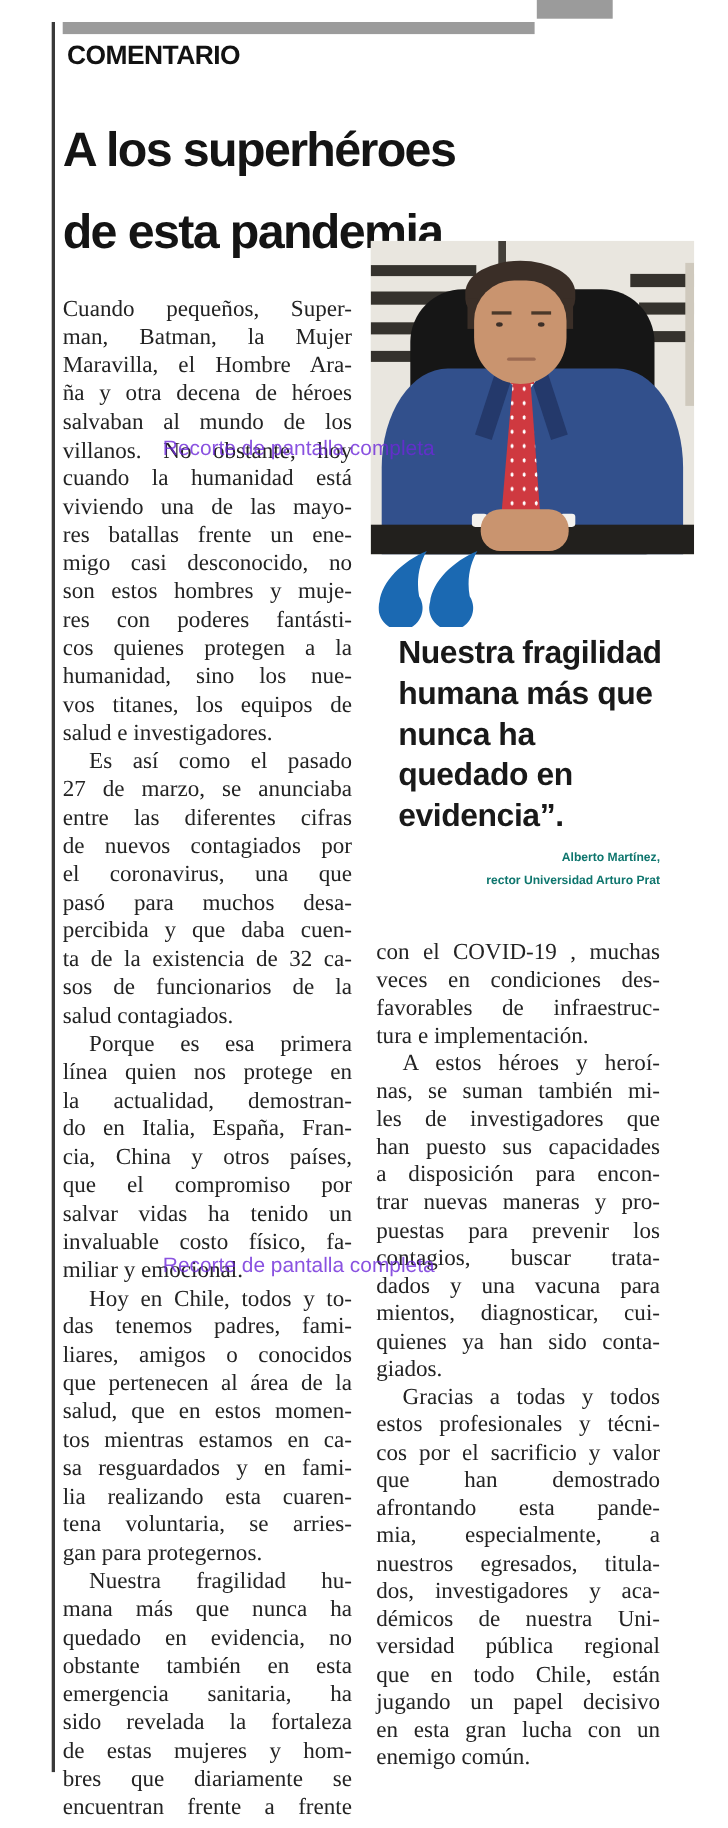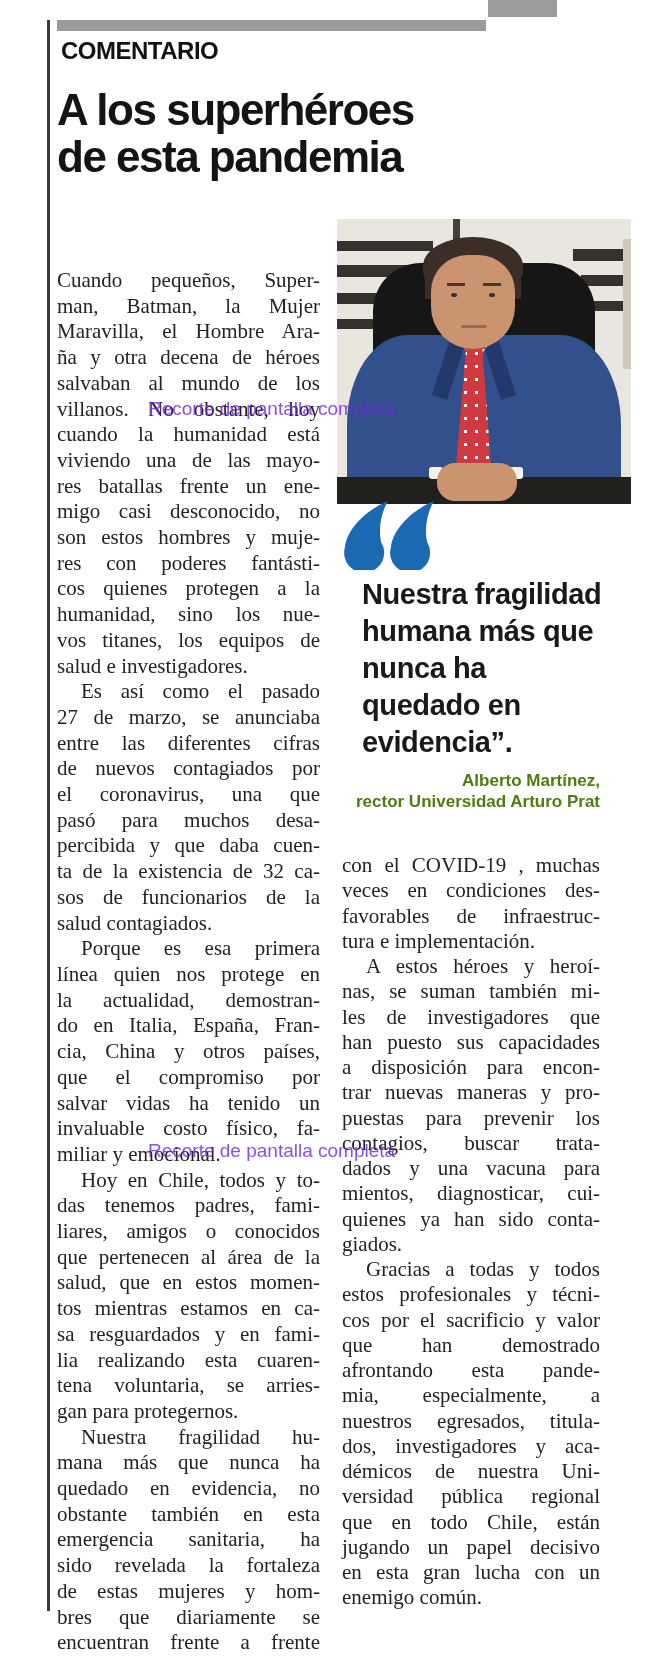--- a/index.html
+++ b/index.html
@@ -5,40 +5,40 @@
   html,body{margin:0;padding:0;background:#ffffff;}
   .page{position:relative;width:662px;height:1662px;background:#fff;overflow:hidden;
         font-family:"Liberation Serif",serif;color:#222;border-radius:32px;}
   .rule{position:absolute;left:47px;top:20px;width:3px;height:1591px;background:#3a3a3a;}
   .topbar{position:absolute;left:57px;top:20px;width:429px;height:11px;background:#9b9b9b;}
   .cornerblock{position:absolute;left:488px;top:0;width:69px;height:17px;background:#9b9b9b;}
   .kicker{position:absolute;left:61px;top:37px;font-family:"Liberation Sans",sans-serif;
           font-weight:700;font-size:24px;letter-spacing:-0.5px;color:#121212;}
   .headline{position:absolute;left:57px;top:86px;font-family:"Liberation Sans",sans-serif;
             font-weight:700;font-size:44px;line-height:47px;letter-spacing:-1.5px;color:#141414;}
-  .headline .tline{white-space:nowrap;}
+  .headline .tline{white-space:nowrap;margin-top:27px;}
   .col{position:absolute;font-size:21px;color:#232323;}
   .col-left{left:57px;top:224px;width:263px;line-height:25.7px;margin-top:44px;}
   .col-right{left:342px;top:853px;width:258px;line-height:25.25px;}
   .line{text-align:justify;text-align-last:justify;}
   .line.plast{text-align-last:left;}
   .para.indent .line:first-child{text-indent:24px;}
   .watermark{position:absolute;font-family:Liberation Sans, sans-serif;font-size:19px;
              color:#6d28d9;opacity:.8;z-index:9;white-space:nowrap;text-align:right;}
   .wm1{left:148px;top:398px;}
   .wm2{left:148px;top:1140px;}
   .photo{position:absolute;left:337px;top:219px;width:294px;height:285px;background:#e9e6df;overflow:hidden;}
   .ph{position:absolute;}
   .quote-icon{position:absolute;left:344px;top:498px;width:92px;height:72px;}
   .pullquote{position:absolute;left:342px;top:576px;width:262px;font-family:"Liberation Sans",sans-serif;
              font-weight:700;font-size:29px;line-height:37px;letter-spacing:-0.4px;color:#191919;margin-left:20px;}
   .pullquote .tline{white-space:nowrap;}
   .attribution{position:absolute;left:330px;top:770px;width:270px;text-align:right;
-               font-family:"Liberation Sans",sans-serif;font-weight:700;font-size:17px;
-               line-height:21px;color:#4d7c0f;}
+               font-family:"Liberation Sans",sans-serif;font-weight:700;font-size:11px;
+               line-height:21px;color:#0f766e;}
 </style>
 </head>
 <body>
 
 <div class="page">
 
   <div class="rule"></div>
   <div class="topbar"></div>
   <div class="cornerblock"></div>
 

